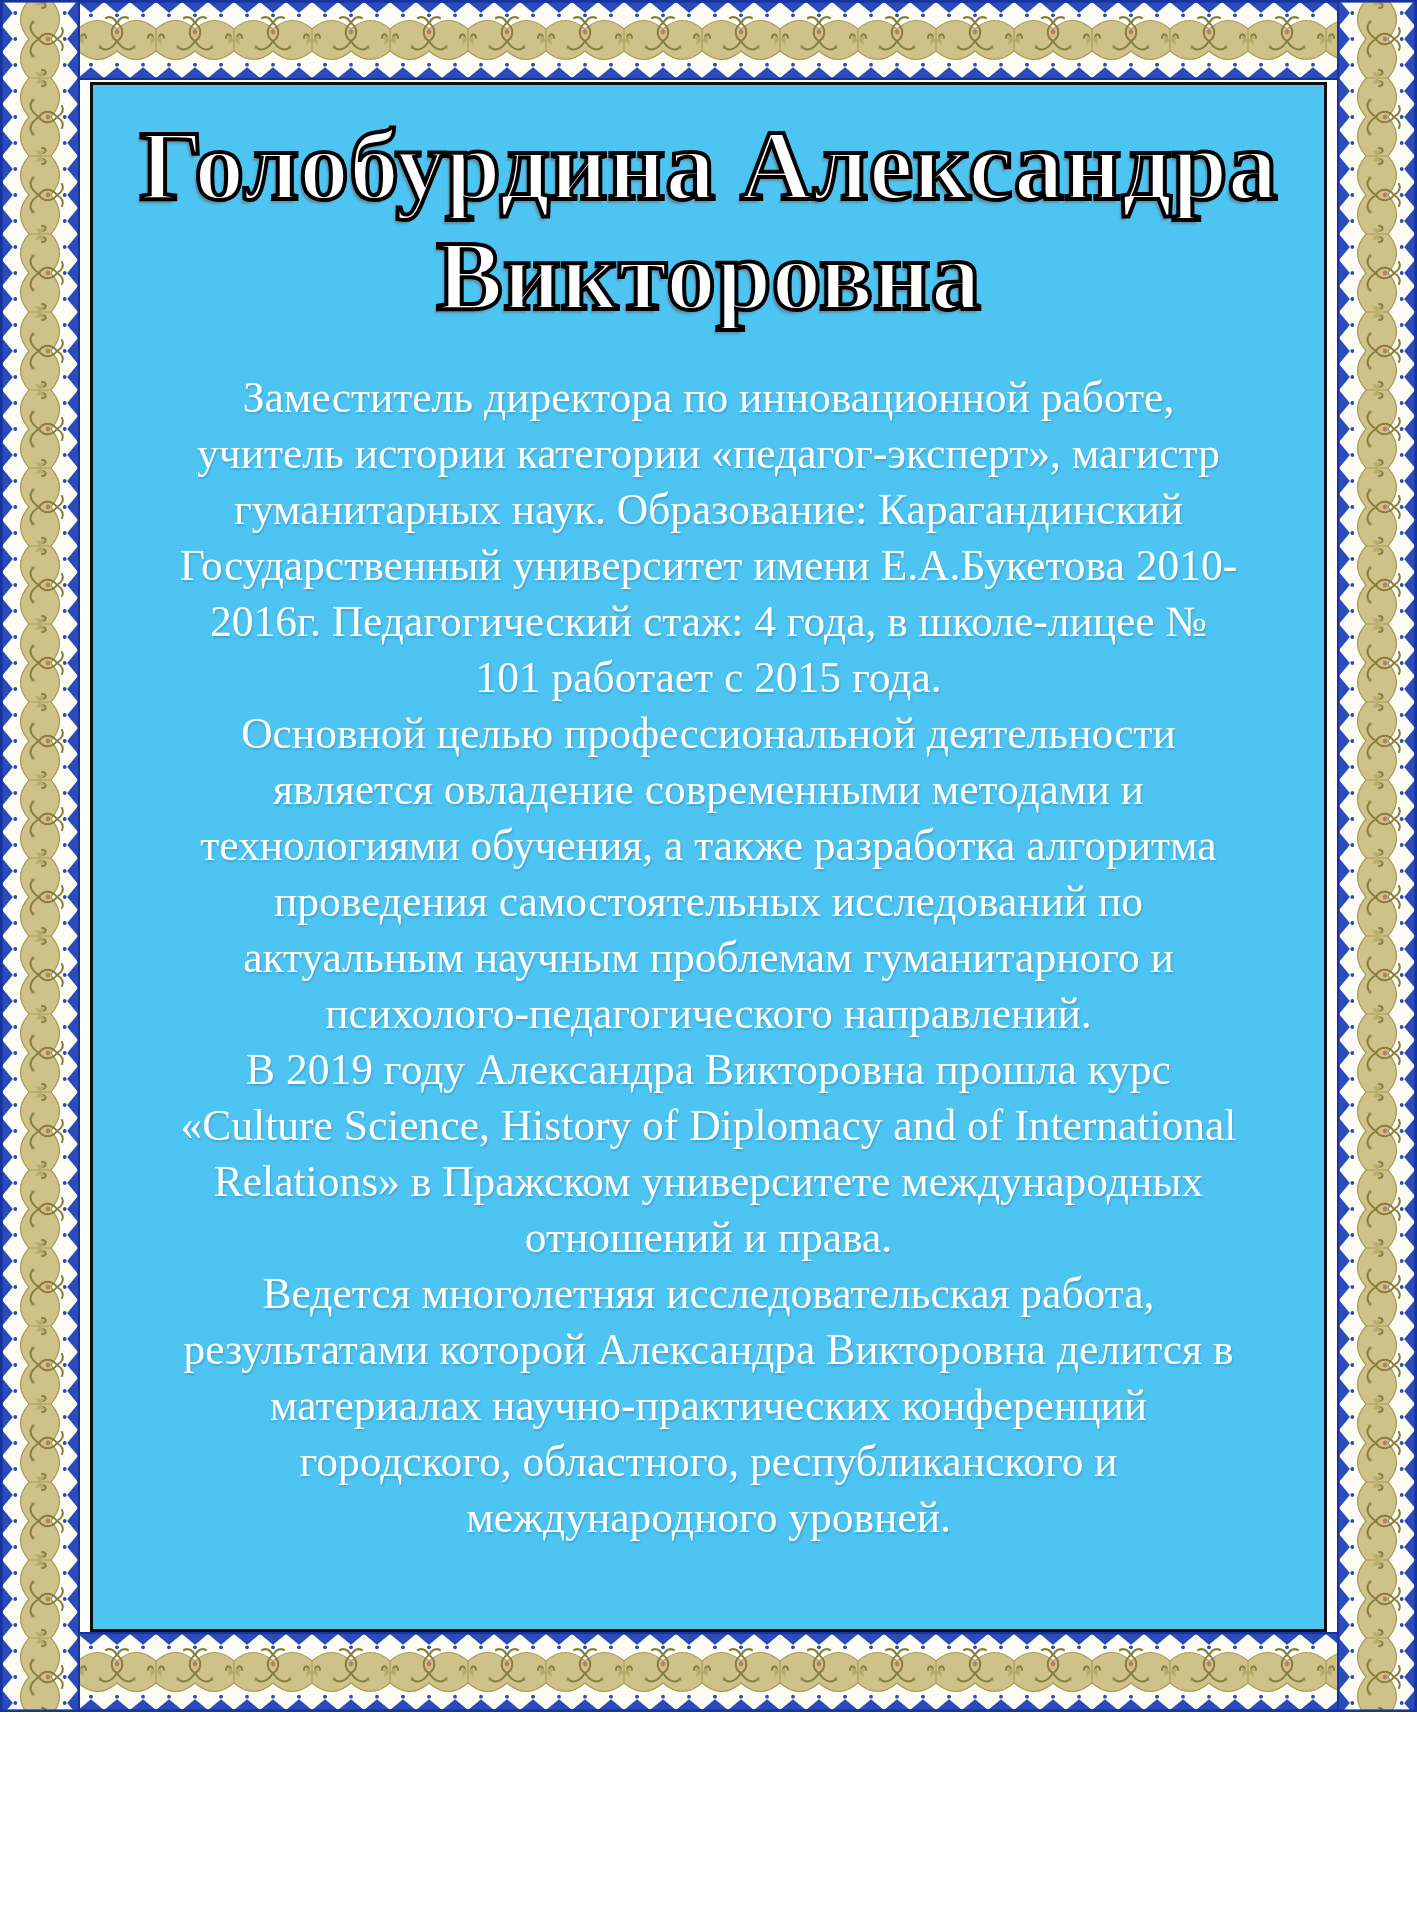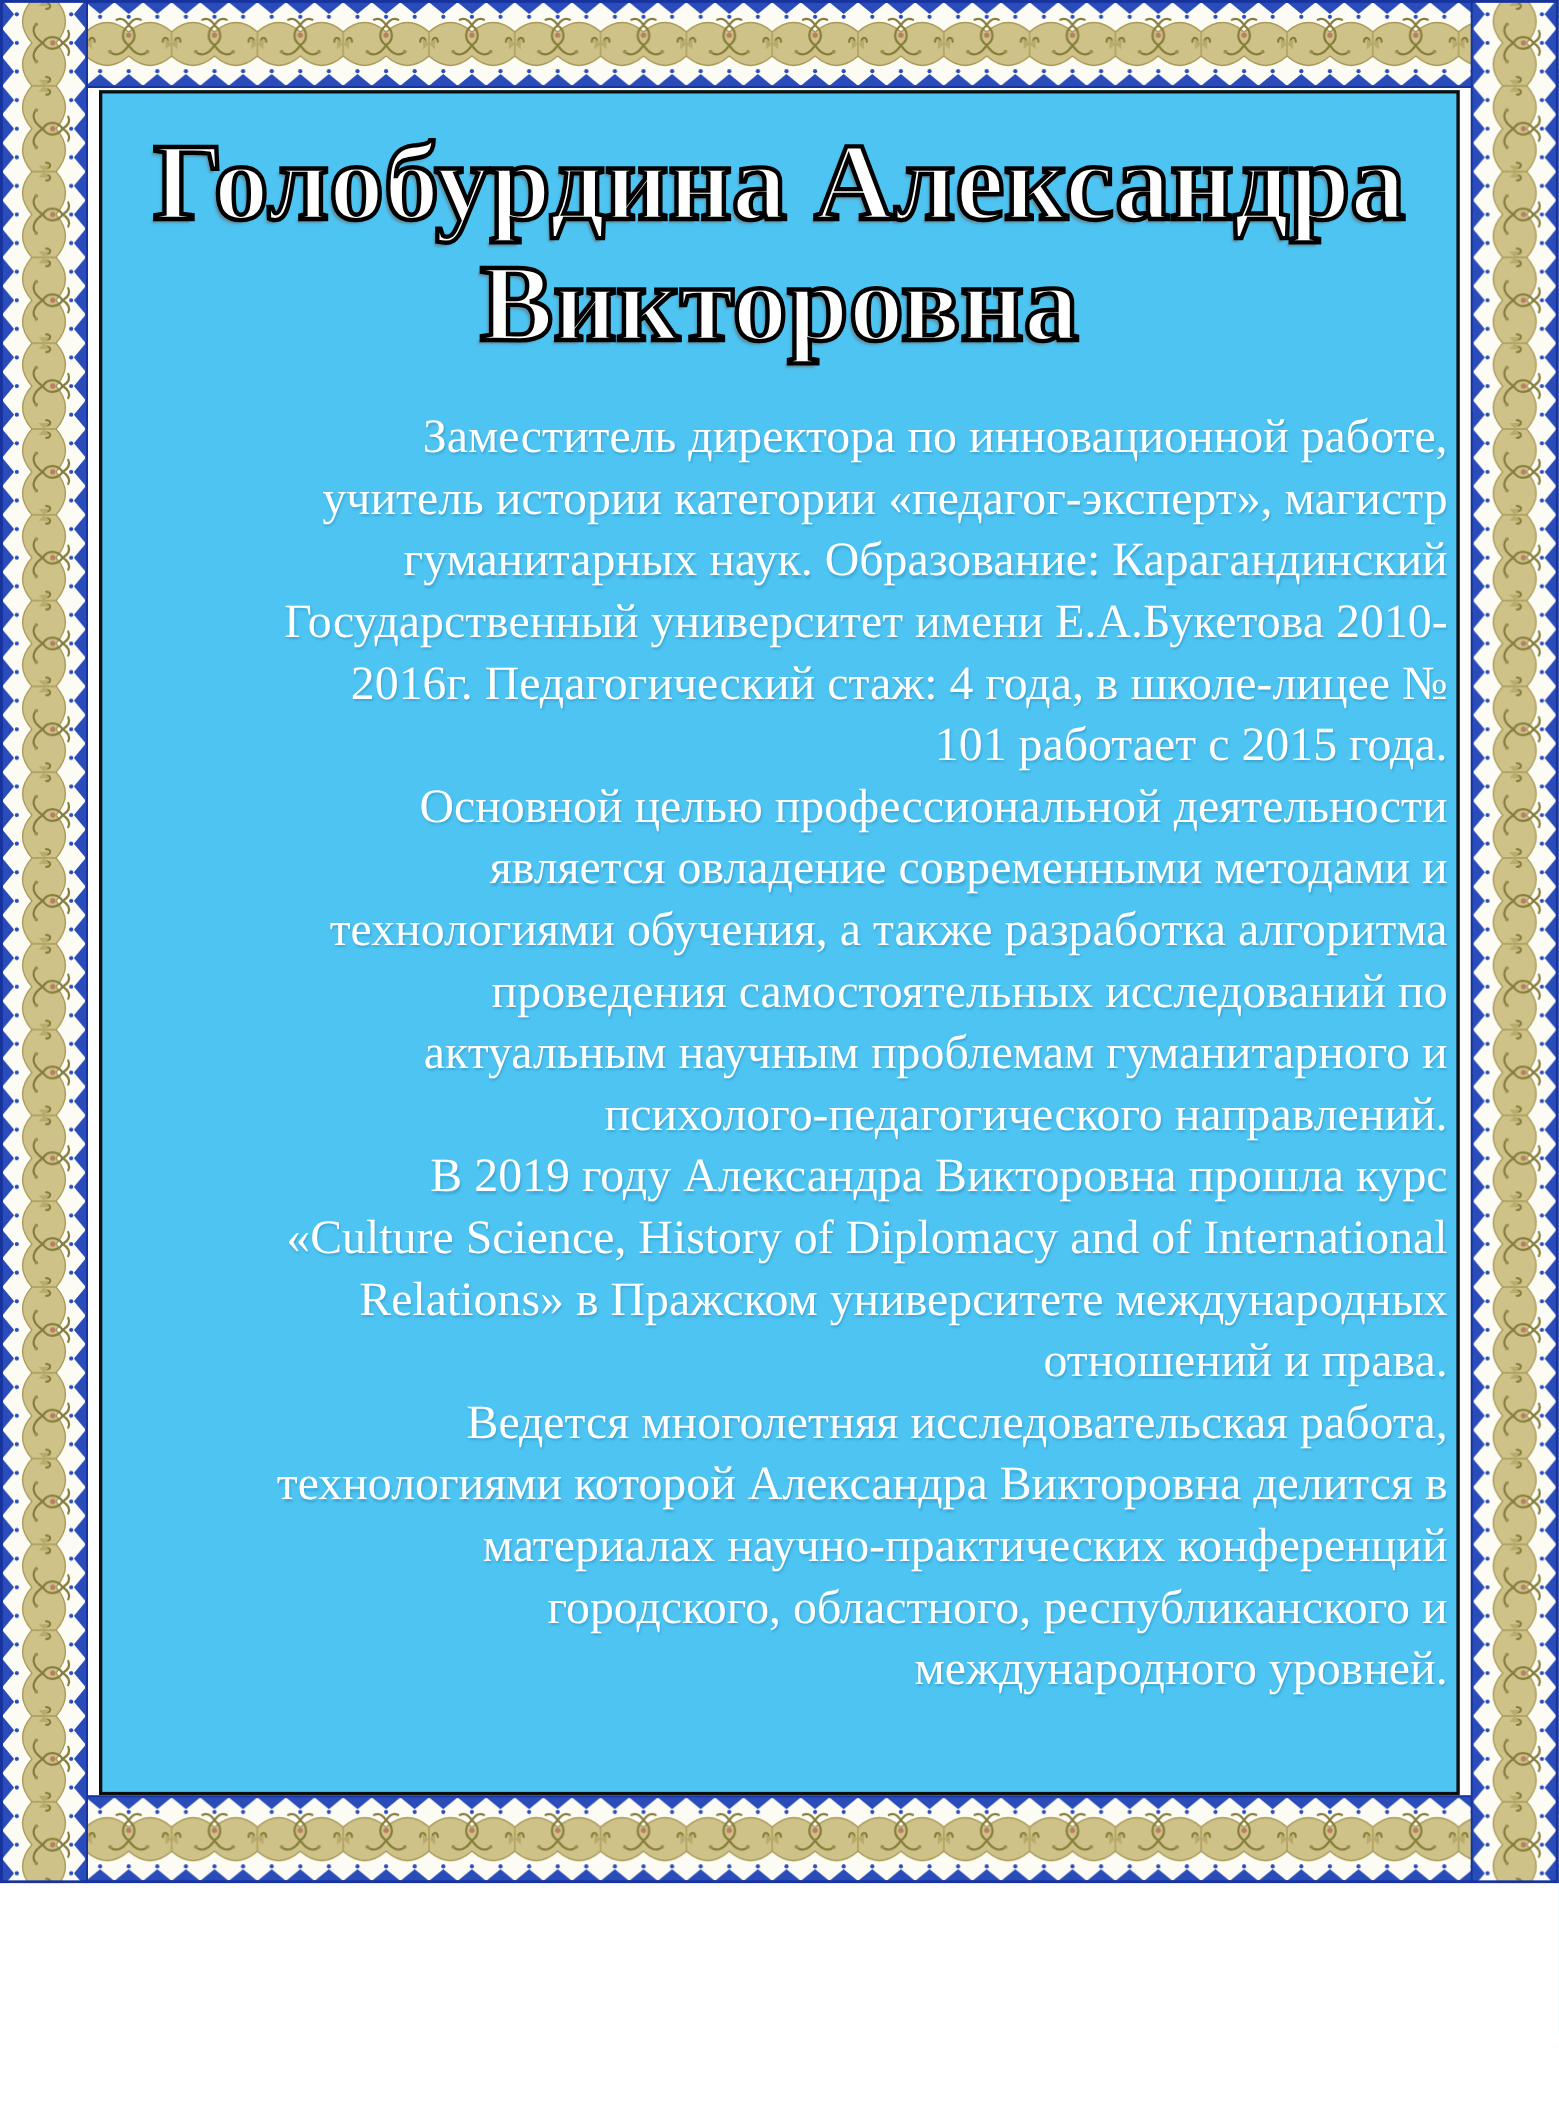--- a/index.html
+++ b/index.html
@@ -26,21 +26,21 @@
     font-family:"Liberation Serif","DejaVu Serif",serif;
     font-weight:700;
     font-size:100px;
     line-height:110px;
     color:#ffffff;
     -webkit-text-stroke:4px #000000;
     text-shadow:-3px 4px 2px rgba(105,105,105,0.55);
     white-space:pre-line;
     letter-spacing:0;
   }
-  .body-text{padding:0 8px;text-align:right;}
+  .body-text{padding:0 8px;}
   .para{
     margin:0;
     font-family:"Liberation Serif","DejaVu Serif",serif;
     font-weight:400;
     font-size:43.5px;
     line-height:56px;
     color:#ffffff;
     white-space:pre-line;
     text-shadow:1px 2px 2px rgba(30,110,160,0.35);
   }
@@ -120,20 +120,20 @@
 является овладение современными методами и
 технологиями обучения, а также разработка алгоритма
 проведения самостоятельных исследований по
 актуальным научным проблемам гуманитарного и
 психолого-педагогического направлений.</p>
       <p class="para">В 2019 году Александра Викторовна прошла курс
 «Culture Science, History of Diplomacy and of International
 Relations» в Пражском университете международных
 отношений и права.</p>
       <p class="para">Ведется многолетняя исследовательская работа,
-технологиями которой Александра Викторовна делится в
+результатами которой Александра Викторовна делится в
 материалах научно-практических конференций
 городского, областного, республиканского и
 международного уровней.</p>
     </div>
   </div>
 
 </div>
 
 </body></html>

